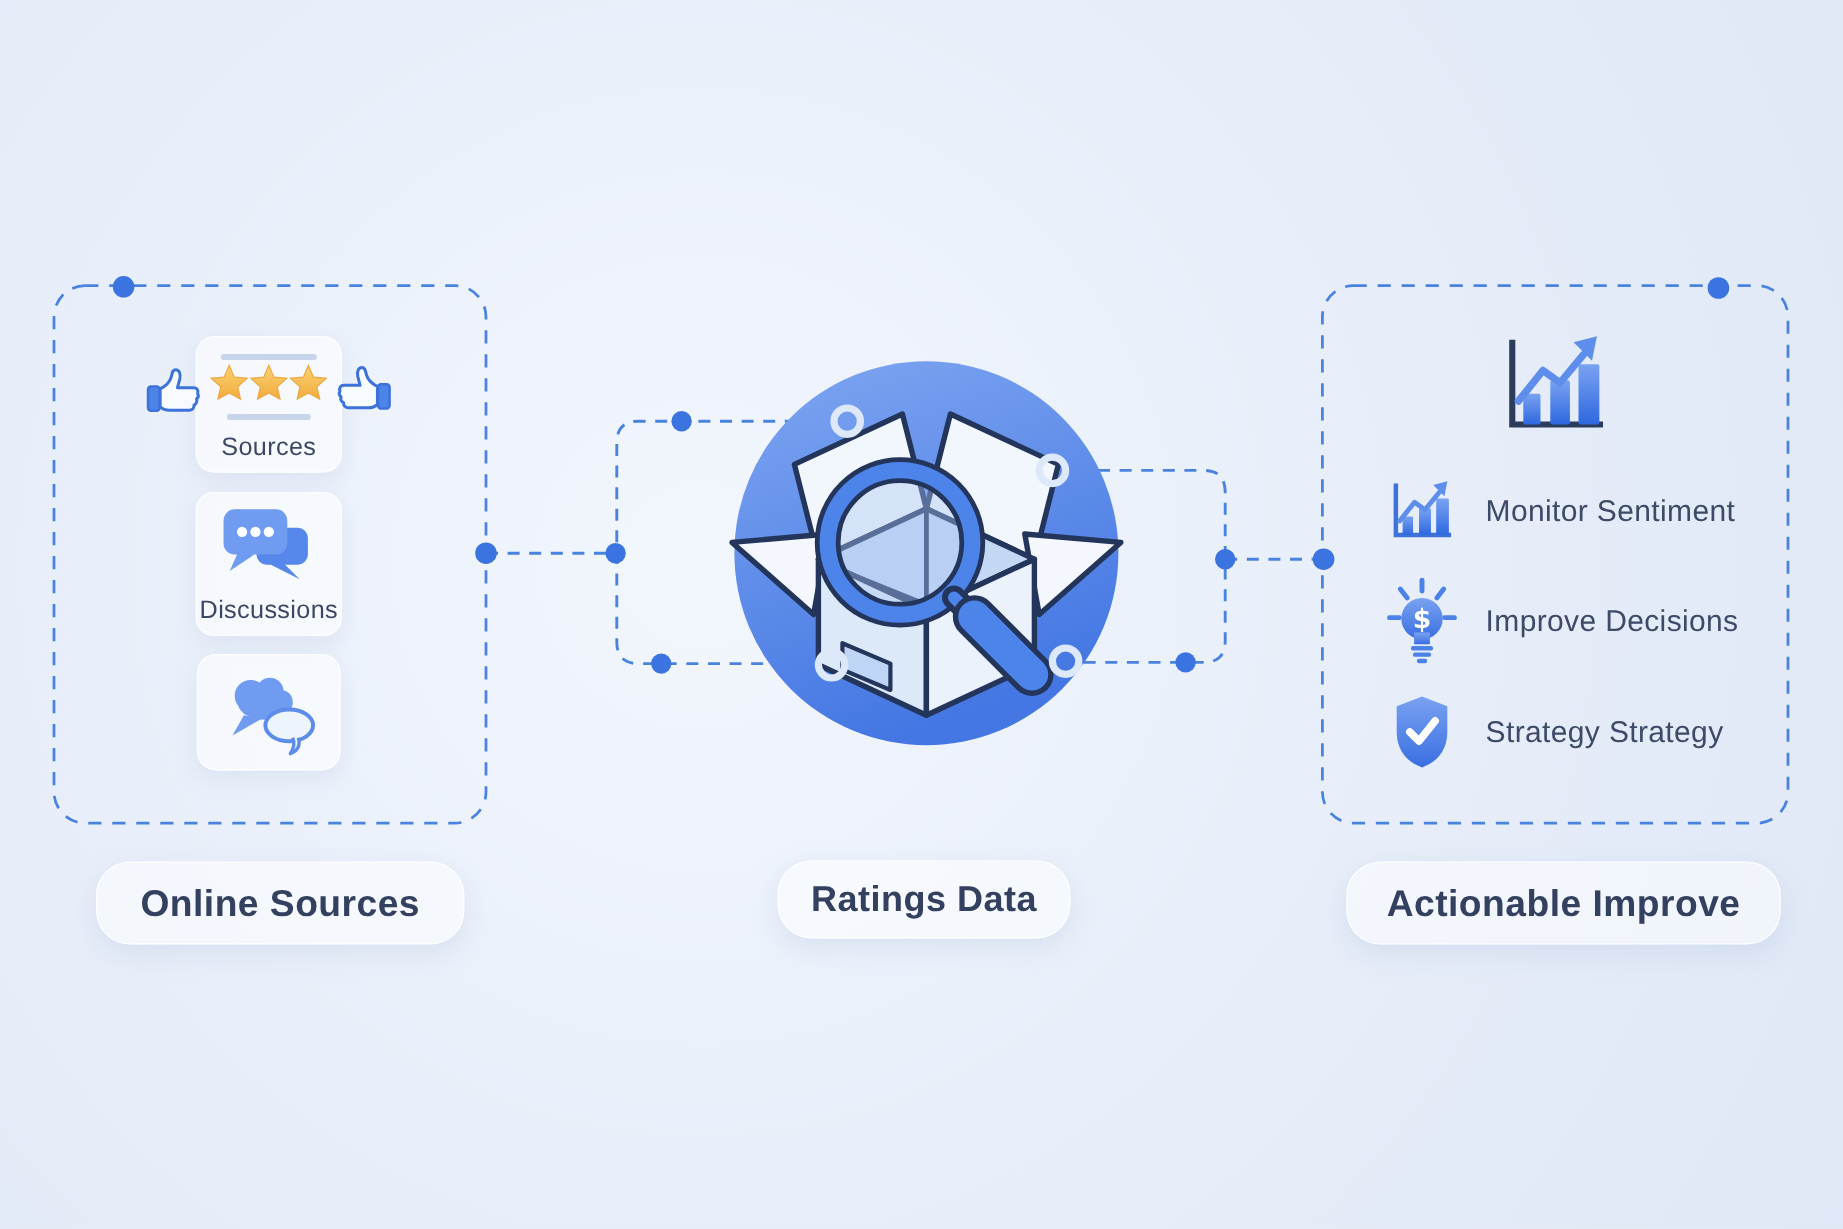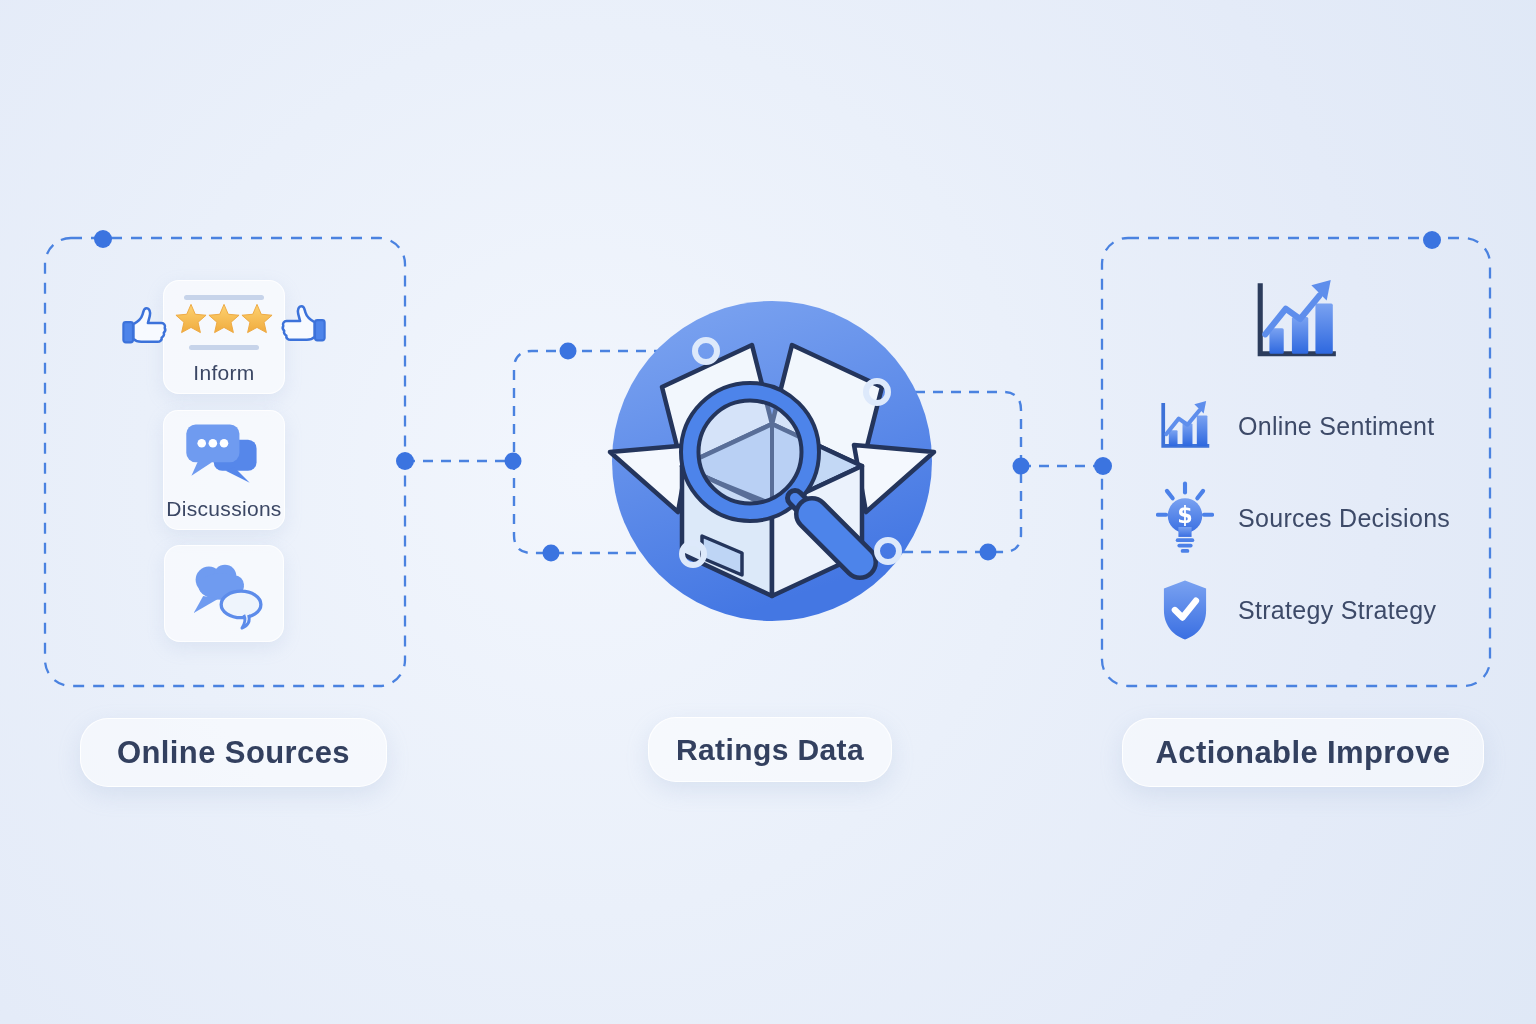--- a/index.html
+++ b/index.html
@@ -190,21 +190,21 @@
       </svg>
       <svg class="thumb thumb-right" viewBox="0 0 52 46">
         <g transform="translate(52,0) scale(-1,1)">
           <rect x="3.5" y="19" width="10" height="21" rx="2.5" fill="#4d84ea" stroke="#3c72da" stroke-width="2.2"></rect>
           <path d="M14 21 C18 19 22 16 23.5 11 C24.5 7.5 24.5 4.5 27.5 4.5 C30.5 4.5 32 8 31 12.5 L29 20 L43 20
                    C46 20 47.5 22.5 46.5 25 C47.5 26.8 47 28.8 45.5 30 C46.3 32 45.3 34.2 43.3 35
                    C43.8 37.5 41.8 39.5 39 39.5 L22 39.5 C18 39.5 15.5 38 14 36.5 Z" fill="#f7faff" stroke="#3c72da" stroke-width="2.6" stroke-linejoin="round"></path>
         </g>
       </svg>
 
-      <div class="card-label">Inform</div>
+      <div class="card-label">Sources</div>
     </div>
 
     <div class="card card-discussions">
       <svg class="disc-icon" width="88" height="72" viewBox="0 0 96 84">
         <rect x="36" y="22" width="50" height="36" rx="10" fill="#5687ea"></rect>
         <polygon points="60,54 78,72 50,58" fill="#5687ea"></polygon>
         <rect x="4" y="4" width="62" height="44" rx="11" fill="#6f9bf0"></rect>
         <polygon points="18,46 10,64 34,48" fill="#6f9bf0"></polygon>
         <circle cx="22" cy="26" r="5" fill="#ffffff"></circle>
         <circle cx="35" cy="26" r="5" fill="#ffffff"></circle>
@@ -243,21 +243,21 @@
       <span class="row-icon">
         <svg width="56" height="56" viewBox="0 0 90 90">
           <path d="M10 8 V77 H84" stroke="#3d72d8" stroke-width="6" fill="none"></path>
           <rect x="19" y="52" width="14" height="25" fill="url(#barGrad)" rx="1.5"></rect>
           <rect x="41" y="41" width="16" height="36" fill="url(#barGrad)" rx="1.5"></rect>
           <rect x="64" y="28" width="17" height="49" fill="url(#barGrad)" rx="1.5"></rect>
           <path d="M15 58 L35 33 L49 43 L68 20" stroke="#5e8eec" stroke-width="6.5" fill="none" stroke-linecap="round" stroke-linejoin="round"></path>
           <polygon points="60,10 79,5 75,25" fill="#5e8eec"></polygon>
         </svg>
       </span>
-      <span class="insight-label">Online Sentiment</span>
+      <span class="insight-label">Monitor Sentiment</span>
     </div>
 
     <div class="insight-row row-2">
       <span class="row-icon">
         <svg width="58" height="74" viewBox="0 0 70 90">
           <g stroke="#4c81e8" stroke-width="5" stroke-linecap="round">
             <line x1="35" y1="3" x2="35" y2="14"></line>
             <line x1="13" y1="12" x2="20" y2="21"></line>
             <line x1="57" y1="12" x2="50" y2="21"></line>
             <line x1="2" y1="41" x2="12" y2="41"></line>
@@ -266,21 +266,21 @@
           <circle cx="35" cy="42" r="21" fill="url(#blueGrad)"></circle>
           <rect x="27" y="56" width="16" height="12" fill="url(#blueGrad)"></rect>
           <g stroke="#4c81e8" stroke-width="4.5" stroke-linecap="round">
             <line x1="26" y1="72" x2="44" y2="72"></line>
             <line x1="28" y1="78.5" x2="42" y2="78.5"></line>
             <line x1="32" y1="85" x2="38" y2="85"></line>
           </g>
           <text x="35" y="51" text-anchor="middle" font-size="27" font-weight="bold" font-family="DejaVu Sans, sans-serif" fill="#ffffff">$</text>
         </svg>
       </span>
-      <span class="insight-label">Sources Decisions</span>
+      <span class="insight-label">Improve Decisions</span>
     </div>
 
     <div class="insight-row row-3">
       <span class="row-icon">
         <svg width="54" height="66" viewBox="0 0 64 76">
           <path d="M32 3 L57 12.5 V38 C57 58 44.5 68.5 32 73 C19.5 68.5 7 58 7 38 V12.5 Z" fill="url(#blueGrad)"></path>
           <path d="M20 38 L29 47 L45 27" stroke="#ffffff" stroke-width="7.5" fill="none" stroke-linecap="round" stroke-linejoin="round"></path>
         </svg>
       </span>
       <span class="insight-label">Strategy Strategy</span>

